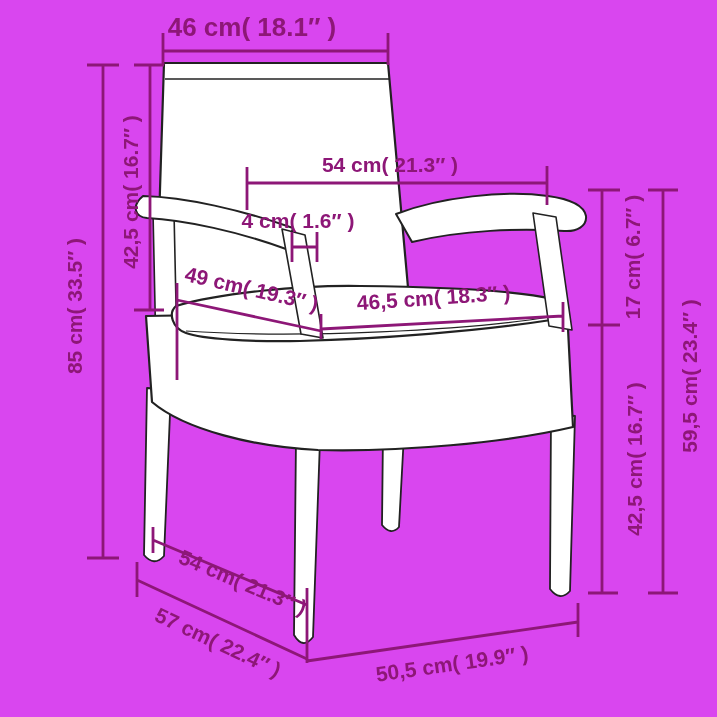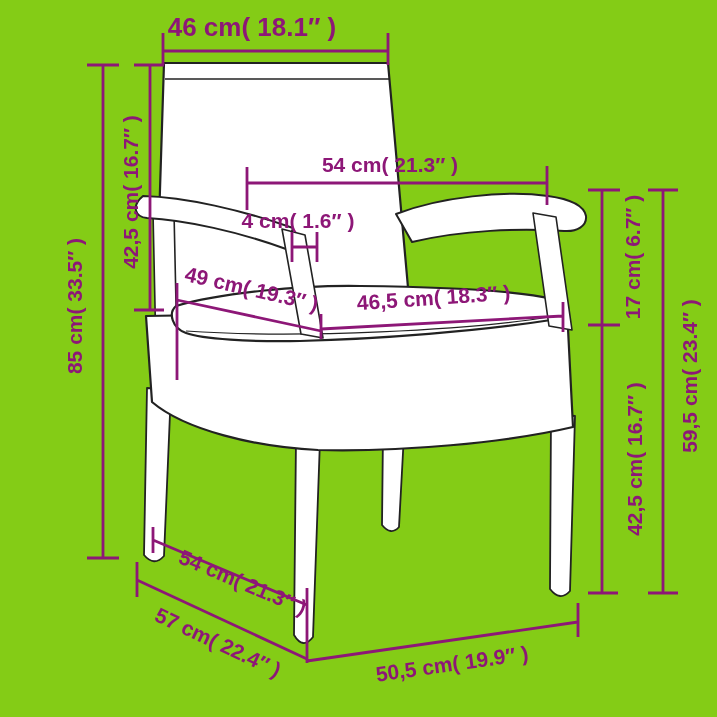--- a/index.html
+++ b/index.html
@@ -1,19 +1,19 @@
 <!DOCTYPE html>
 <html><head>
 <meta charset="utf-8">
 <style>
   html,body{margin:0;padding:0;background:#ffffff;}
   .stage{
     position:relative;
     width:717px;height:717px;
-    background:#84cc16;
+    background:#d946ef;
     overflow:hidden;
     font-family:"Liberation Sans","DejaVu Sans",sans-serif;
   }
   svg{position:absolute;left:0;top:0;}
   .chair-line{stroke:#222222;fill:#ffffff;stroke-linejoin:round;stroke-linecap:round;}
   .dim{stroke:#8d1777;stroke-width:2.8;fill:none;stroke-linecap:butt;}
   .dim-label{
     fill:#8d1777;
     font-family:"Liberation Sans","DejaVu Sans",sans-serif;
     font-weight:bold;

